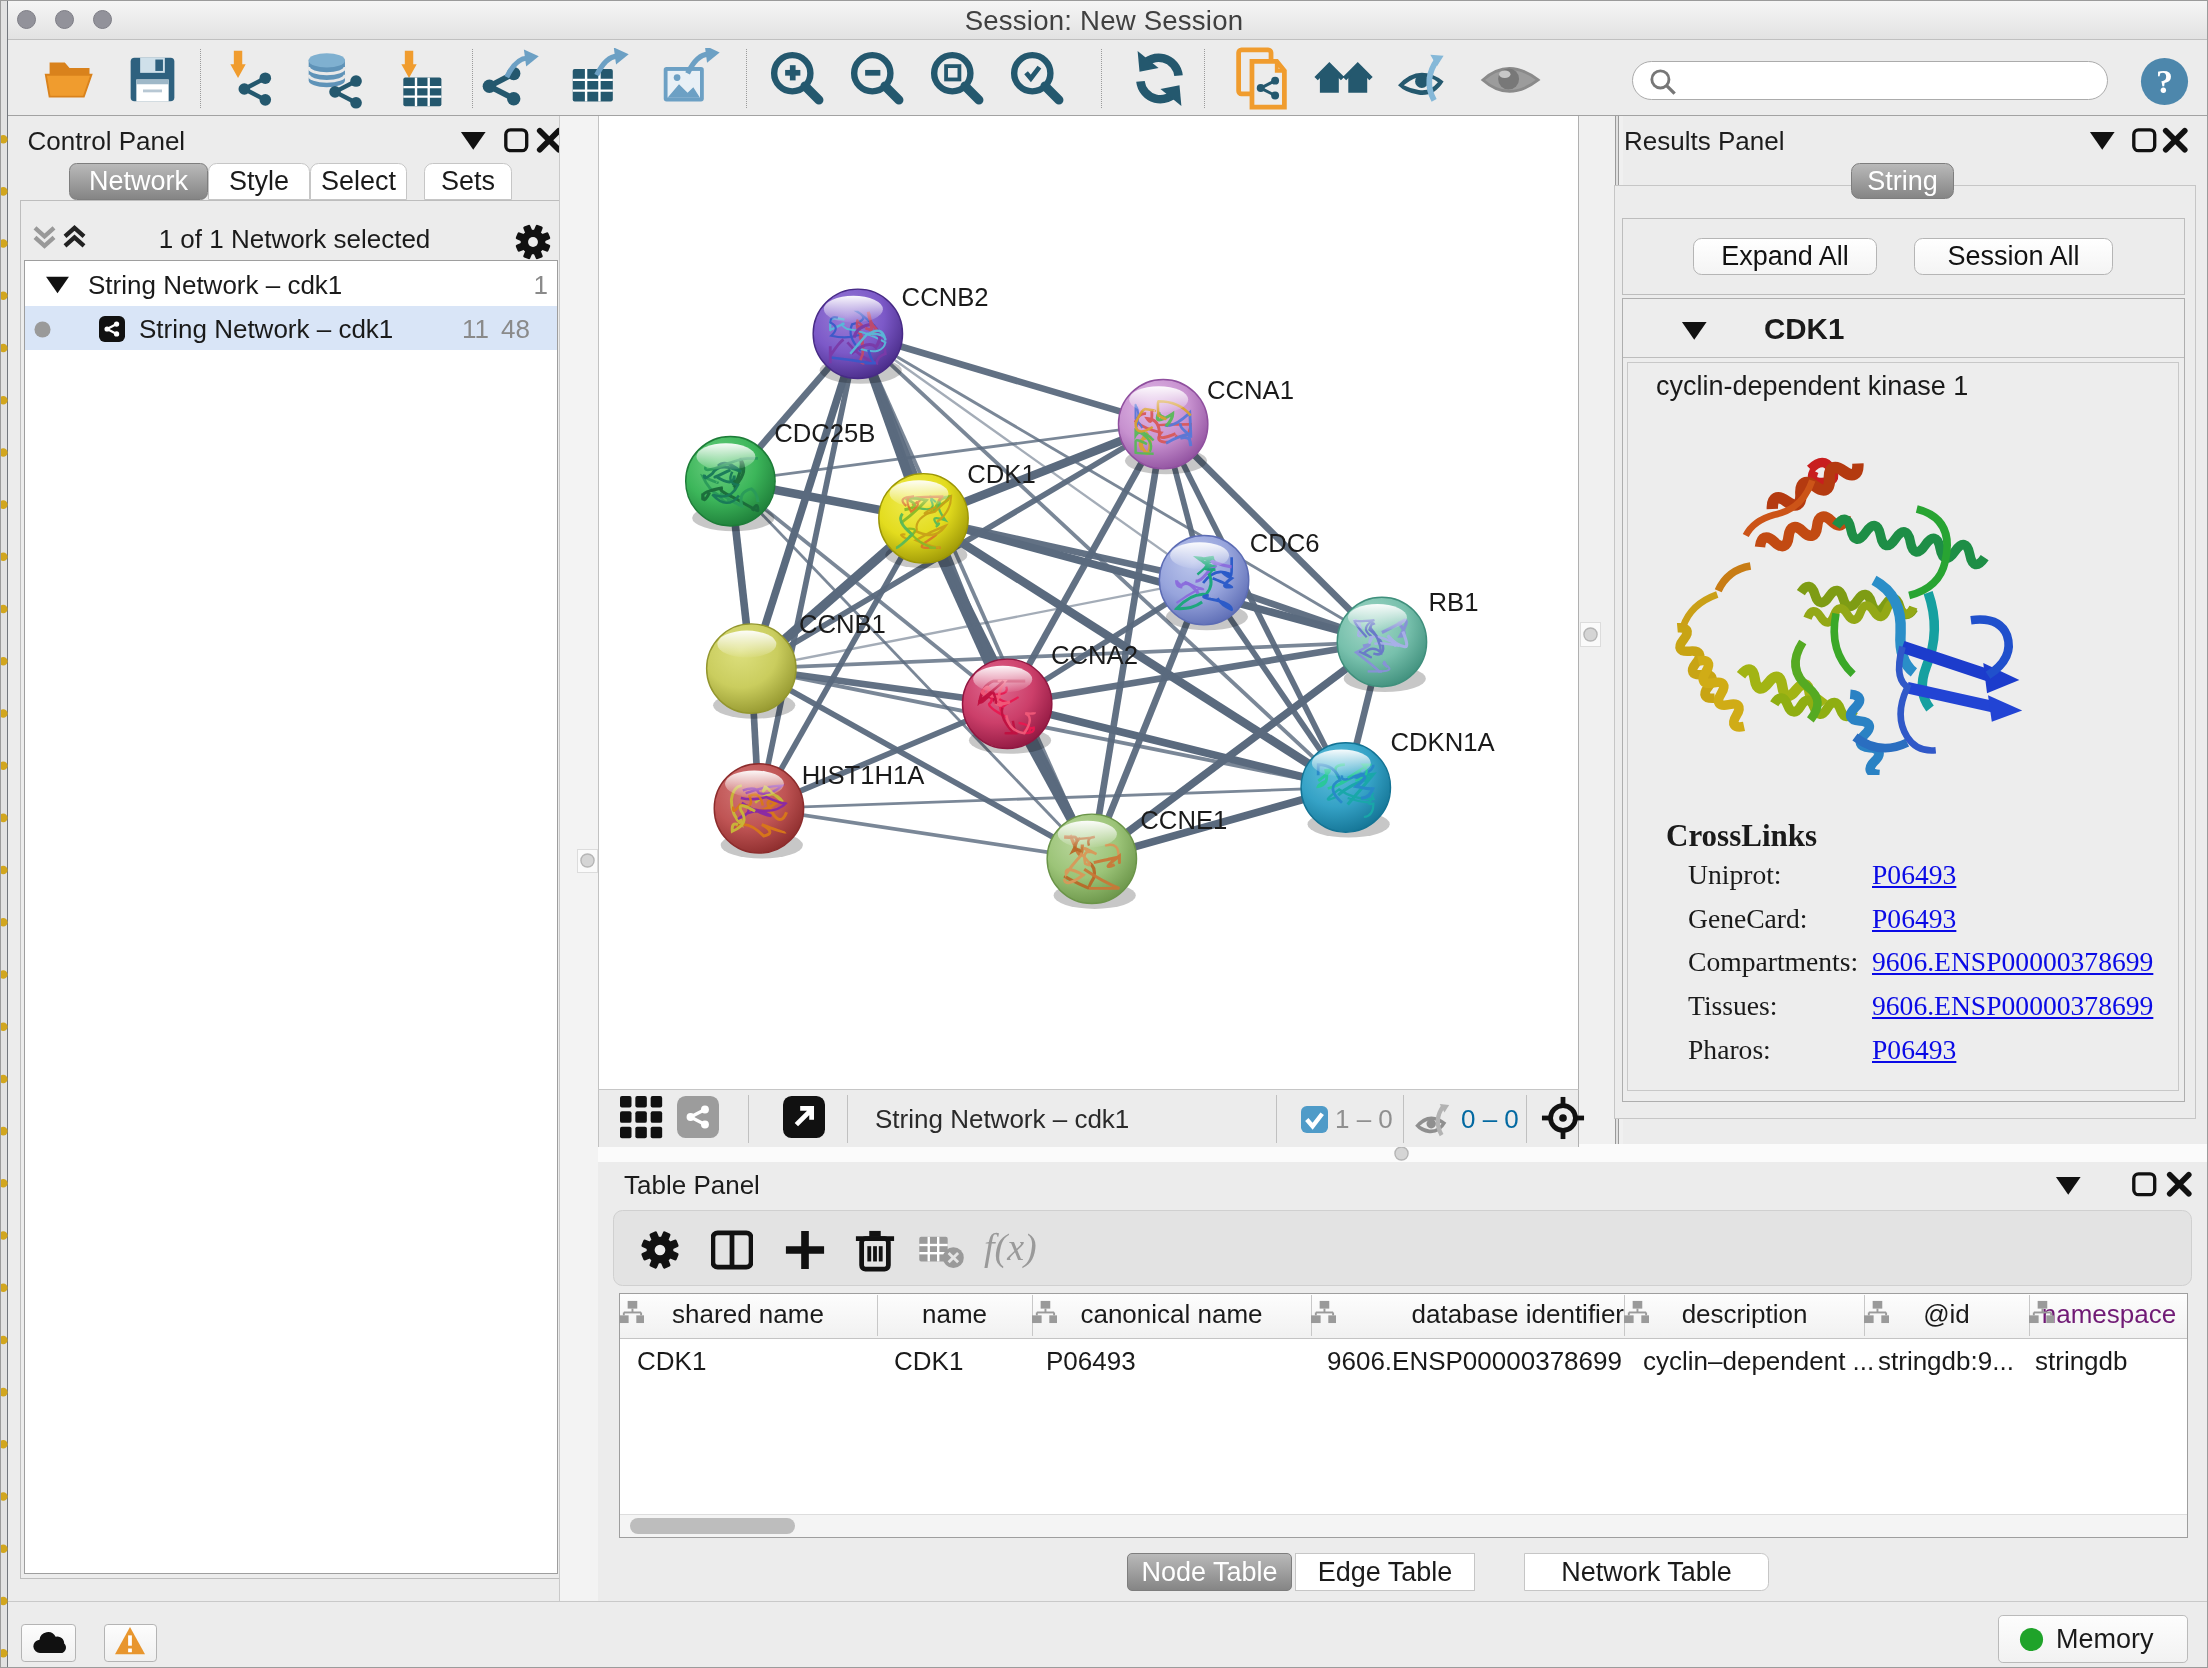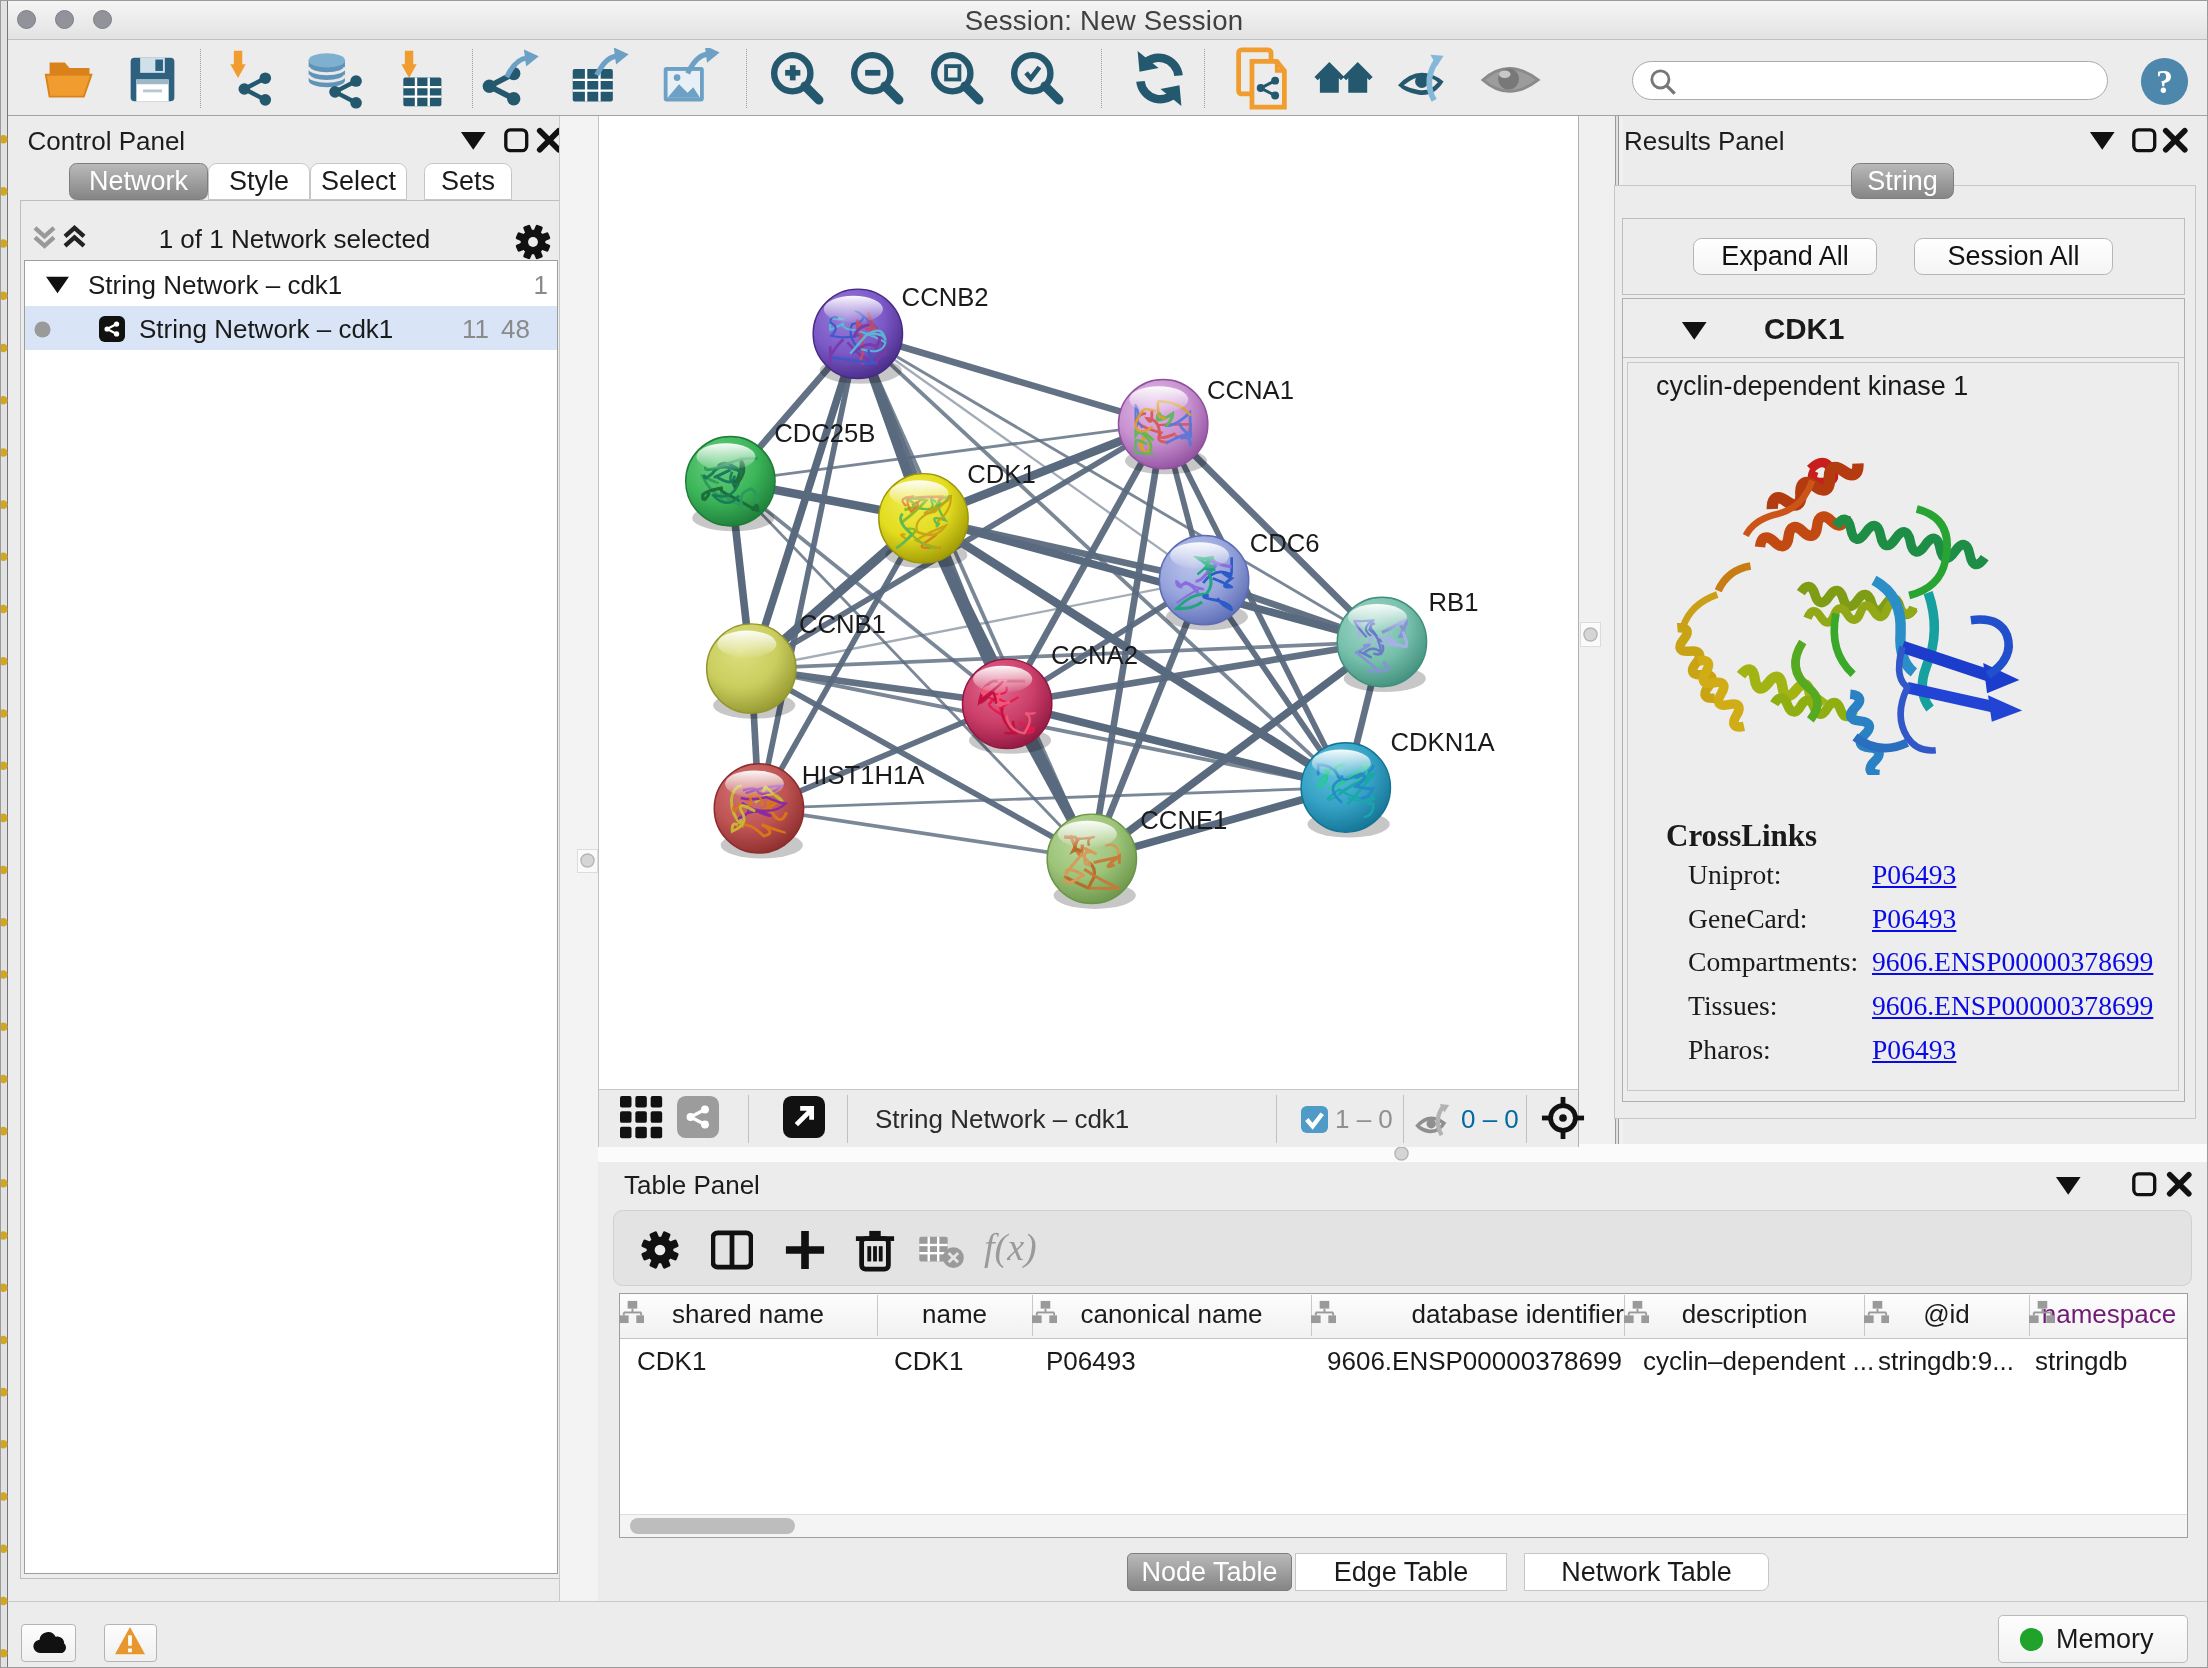--- a/index.html
+++ b/index.html
@@ -786,21 +786,21 @@
 <div class="abs" style="left:637px;top:1346px;font-size:26px">CDK1</div>
 <div class="abs" style="left:894px;top:1346px;font-size:26px">CDK1</div>
 <div class="abs" style="left:1046px;top:1346px;font-size:26px">P06493</div>
 <div class="abs" style="left:1327px;top:1346px;font-size:26px">9606.ENSP00000378699</div>
 <div class="abs" style="left:1643px;top:1346px;font-size:26px">cyclin–dependent ...</div>
 <div class="abs" style="left:1878px;top:1346px;font-size:26px">stringdb:9...</div>
 <div class="abs" style="left:2035px;top:1346px;font-size:26px">stringdb</div>
 <div class="abs" style="left:620px;top:1514px;width:1567px;height:23px;background:#f4f4f4;border-top:1px solid #ddd"></div>
 <div class="abs" style="left:630px;top:1518px;width:165px;height:16px;background:#bdbdbd;border-radius:8.6px"></div>
 <div class="abs tab sel" style="left:1127px;top:1553px;width:165px;height:38px;line-height:36px;border-radius:5px">Node Table</div>
-<div class="abs tab" style="left:1295px;top:1553px;width:212px;height:38px;line-height:36px;border-radius:0">Edge Table</div>
+<div class="abs tab" style="left:1295px;top:1553px;width:180px;height:38px;line-height:36px;border-radius:0">Edge Table</div>
 <div class="abs tab" style="left:1524px;top:1553px;width:245px;height:38px;line-height:36px;border-radius:0 7.6px 7.6px 0">Network Table</div>
 <div class="abs" style="left:0;top:1601px;width:2208px;height:68px;background:#ececec;border-top:1px solid #c9c9c9"></div>
 <div class="abs" style="left:21px;top:1624px;width:55px;height:38px;background:linear-gradient(#fdfdfd,#f0f0f0);border:1px solid #b4b4b4;border-radius:3.8px"></div>
 <svg class="abs" style="left:31px;top:1630px" width="36" height="25" viewBox="0 0 38 26">
     <path fill="#111" d="M10 24 a7 7 0 0 1 -1 -14 a9 9 0 0 1 17 -3 a7 7 0 0 1 9 7 a6 6 0 0 1 -2 10 z"></path>
   </svg>
 <div class="abs" style="left:104px;top:1624px;width:53px;height:38px;background:linear-gradient(#fdfdfd,#f0f0f0);border:1px solid #b4b4b4;border-radius:3.8px"></div>
 <svg class="abs" style="left:114px;top:1626px" width="32" height="30" viewBox="0 0 34 32">
     <path fill="#e8962e" d="M17 1 L33 30 H1 z"></path>
     <rect x="15" y="10" width="4" height="11" fill="#fff"></rect>

